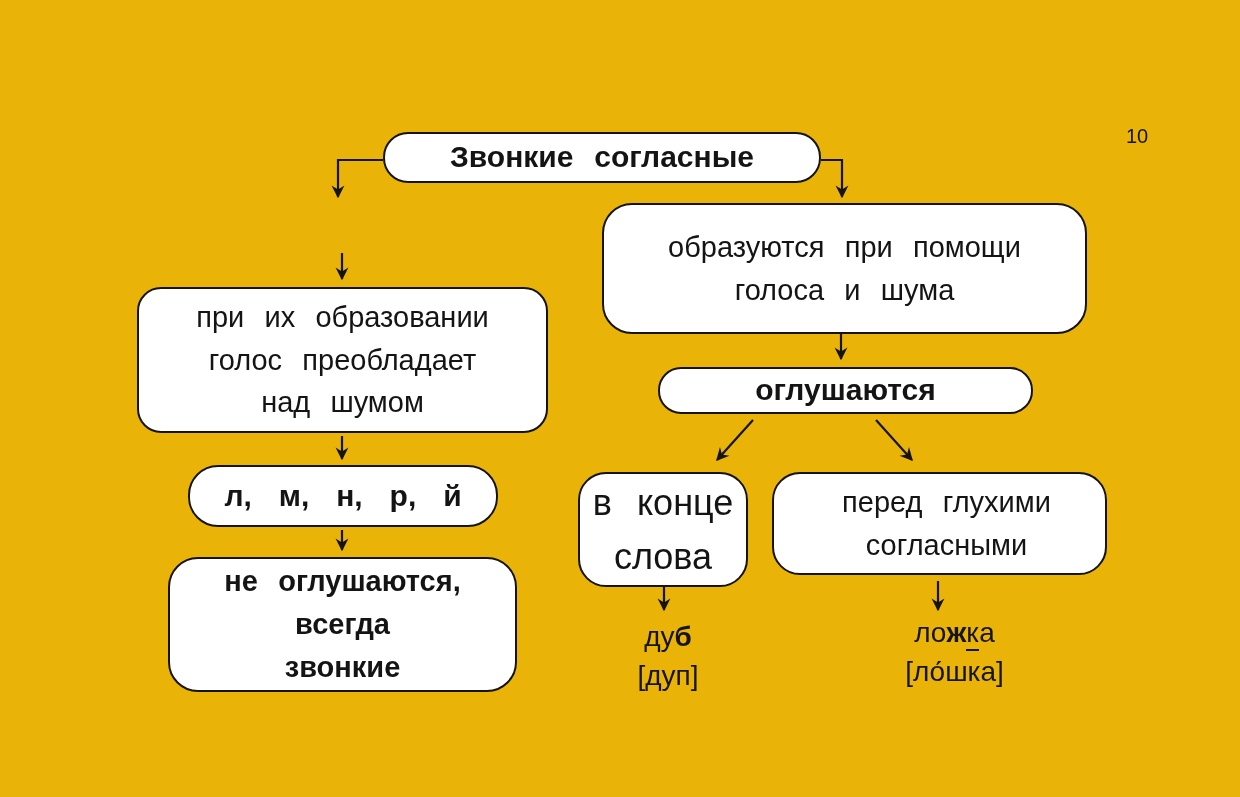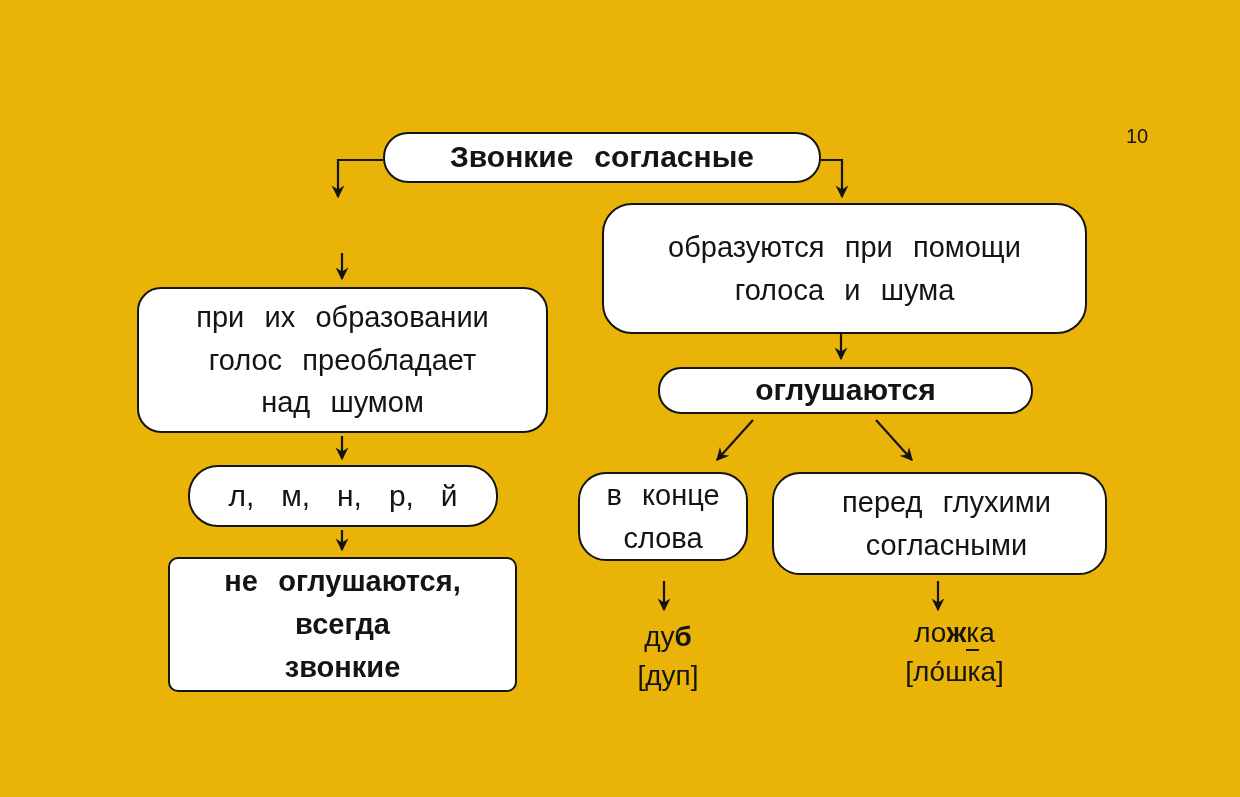--- a/index.html
+++ b/index.html
@@ -34,25 +34,25 @@
     justify-content: center;
     text-align: center;
     word-spacing: 0.42em;
     line-height: 1.48;
   }
   .bold { font-weight: bold; }
 
   .box-title          { left: 383px; top: 132px; width: 438px; height: 51px;  border-radius: 25px; font-size: 30px; font-weight: bold; }
   .box-sonorous       { left: 237px; top: 203px; width: 213px; height: 46px;  border-radius: 23px; font-size: 30px; font-weight: bold; }
   .box-sonorous-desc  { left: 137px; top: 287px; width: 411px; height: 146px; border-radius: 24px; font-size: 29px; }
-  .box-letters        { left: 188px; top: 465px; width: 310px; height: 62px;  border-radius: 30px; font-size: 30px; font-weight: normal; word-spacing: 0.62em; }
-  .box-never-devoiced { left: 168px; top: 557px; width: 349px; height: 135px; border-radius: 10px; font-size: 29px; font-weight: bold; }
+  .box-letters        { left: 188px; top: 465px; width: 310px; height: 62px;  border-radius: 30px; font-size: 30px; font-weight: bold; word-spacing: 0.62em; }
+  .box-never-devoiced { left: 168px; top: 557px; width: 349px; height: 135px; border-radius: 30px; font-size: 29px; font-weight: bold; }
   .box-noise-desc     { left: 602px; top: 203px; width: 485px; height: 131px; border-radius: 30px; font-size: 29px; }
   .box-devoiced       { left: 658px; top: 367px; width: 375px; height: 47px;  border-radius: 23px; font-size: 30px; font-weight: bold; }
-  .box-word-end       { left: 578px; top: 472px; width: 170px; height: 89px; border-radius: 28px; font-size: 29px; }
+  .box-word-end       { left: 578px; top: 472px; width: 170px; height: 115px; border-radius: 28px; font-size: 36px; }
   .box-before-voiceless{ left: 772px; top: 472px; width: 335px; height: 103px; border-radius: 28px; font-size: 29px; padding-left: 14px; }
 
   .example {
     position: absolute;
     color: #141414;
     font-size: 28px;
     line-height: 39px;
     text-align: center;
   }
   .example-dub    { left: 593px; top: 617px; width: 150px; }

